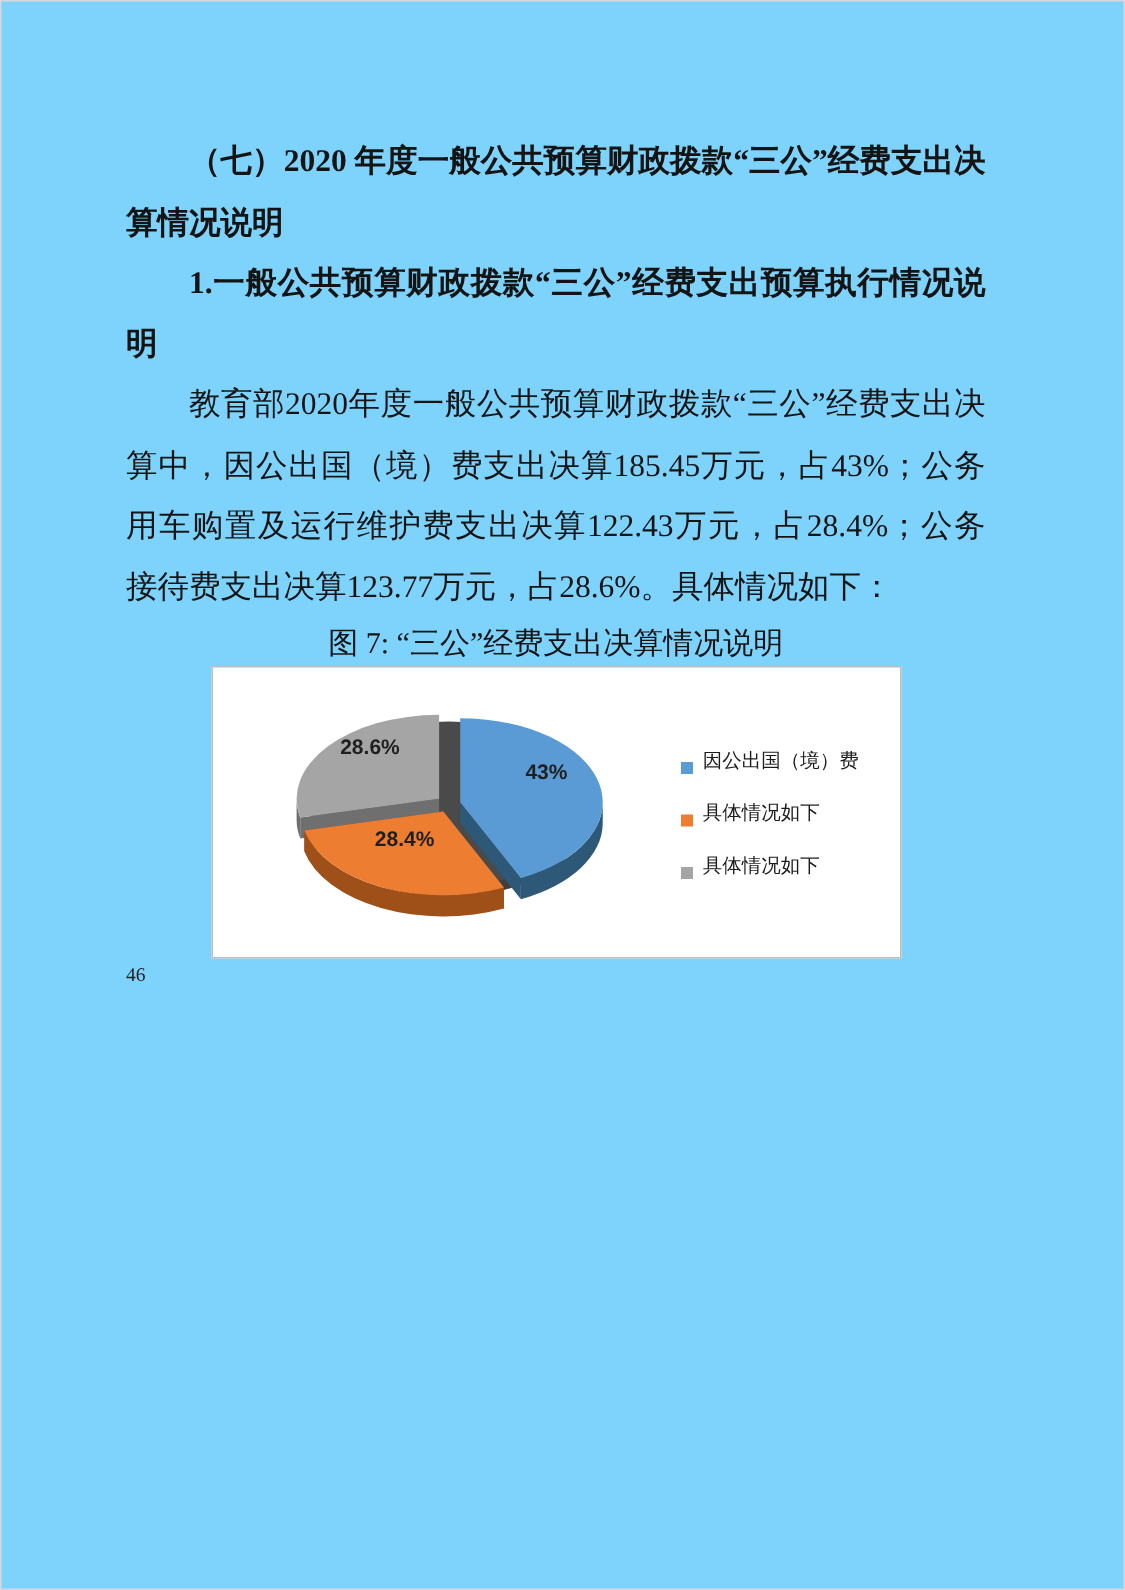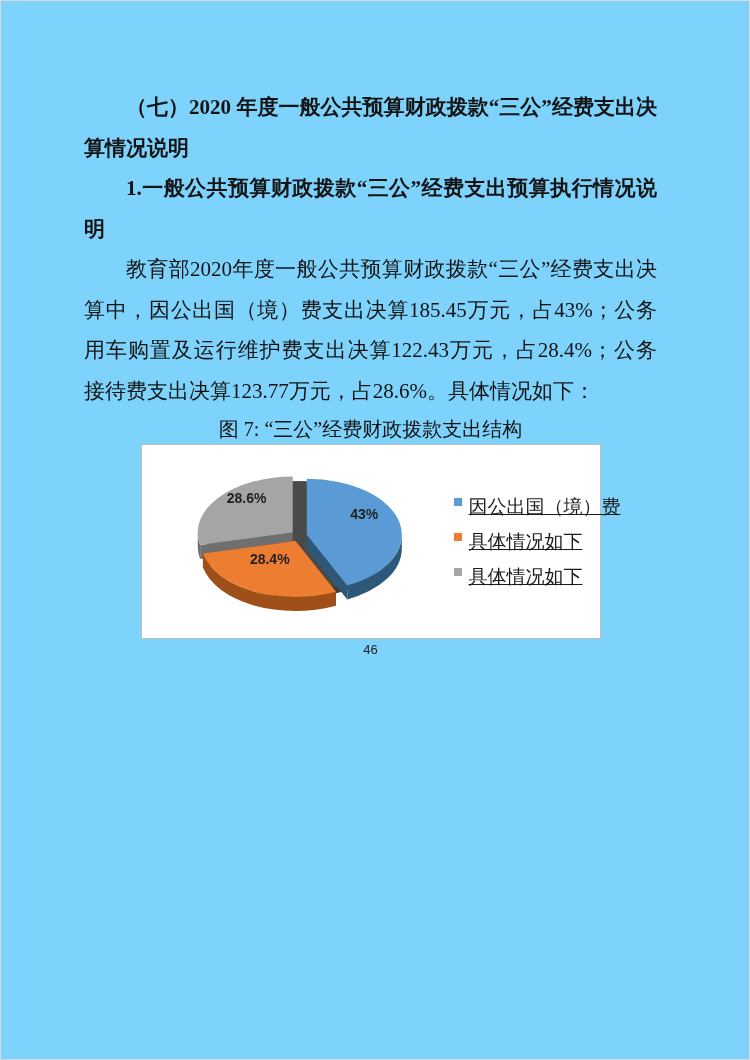--- a/index.html
+++ b/index.html
@@ -11,35 +11,35 @@
   .content{margin:87px 93px 0 84px;font-size:21px;line-height:40.5px;text-align:justify;}
   .content p{margin:0;text-indent:2em;}
   p.h{font-weight:700;}
   p.caption{text-indent:0;text-align:center;font-size:20px;line-height:30px;margin-top:3px;font-weight:400;}
   .chart-box{
     position:relative;width:458px;height:193px;margin:0 auto;
     border:1px solid #bdbdbd;background:#fff;
   }
   .chart-box svg{position:absolute;left:0;top:0;}
   .legend{position:absolute;left:312px;top:53px;}
-  .legend-item{display:flex;align-items:flex-start;height:18px;margin-bottom:17px;
-    font-size:19px;line-height:18px;white-space:nowrap;color:#1c1c1c;text-decoration:underline;}
+  .legend-item{display:flex;align-items:flex-end;height:18px;margin-bottom:17px;
+    font-size:13px;line-height:18px;white-space:nowrap;color:#1c1c1c;}
   .legend-swatch{width:8px;height:8px;margin-right:7px;flex:none;}
-  .pageno{text-align:center;font-size:13px;line-height:16px;margin-top:3px;color:#222;
-    font-family:Liberation Sans, sans-serif;}
+  .pageno{text-align:left;font-size:13px;line-height:16px;margin-top:3px;color:#222;
+    font-family:Liberation Serif, serif;}
 </style>
 </head>
 <body>
 
 <div class="page">
   <div class="content">
     <p class="h">（七）2020 年度一般公共预算财政拨款“三公”经费支出决算情况说明</p>
     <p class="h">1.一般公共预算财政拨款“三公”经费支出预算执行情况说明</p>
     <p>教育部2020年度一般公共预算财政拨款“三公”经费支出决算中，因公出国（境）费支出决算185.45万元，占43%；公务用车购置及运行维护费支出决算122.43万元，占28.4%；公务接待费支出决算123.77万元，占28.6%。具体情况如下：</p>
-    <p class="caption">图 7: “三公”经费财政拨款支出结构</p>
+    <p class="caption">图 7: “三公”经费支出决算情况说明</p>
 
     <div class="chart-box">
       <svg id="pie-svg" width="458" height="193" viewBox="0 0 458 193">
           <ellipse cx="157" cy="98" rx="92" ry="55" fill="#3E3E3E"></ellipse>
           <ellipse cx="157" cy="91" rx="92" ry="55" fill="#4a4a4a"></ellipse>
           <path d="M150.7408735153873 87.51238842926657 L58.160820600662475 100.07155104243193 l0 14 L150.7408735153873 101.51238842926657 Z" fill="#6F6F6F"></path>
           <path d="M58.160820600662475 100.07155104243193 A95 56 0 0 1 55.74087351538731 87.51238842926658 l0 14 A95 56 0 0 0 58.160820600662475 114.07155104243193 Z" fill="#6F6F6F"></path>
           <path d="M164.80733409551 89.77839784817937 L205.25636679419188 140.44871278627647 l0 14 L164.80733409551 103.77839784817937 Z" fill="#2E5878"></path>
           <path d="M259.80733409551 89.77839784817937 A95 56 0 0 1 205.25636679419188 140.44871278627647 l0 14 A95 56 0 0 0 259.80733409551 103.77839784817937 Z" fill="#2E5878"></path>
           <path d="M153.50307386679253 96.03666940877167 L193.95210656547442 146.70698434686875 l0 14 L153.50307386679253 110.03666940877167 Z" fill="#9E5018"></path>

